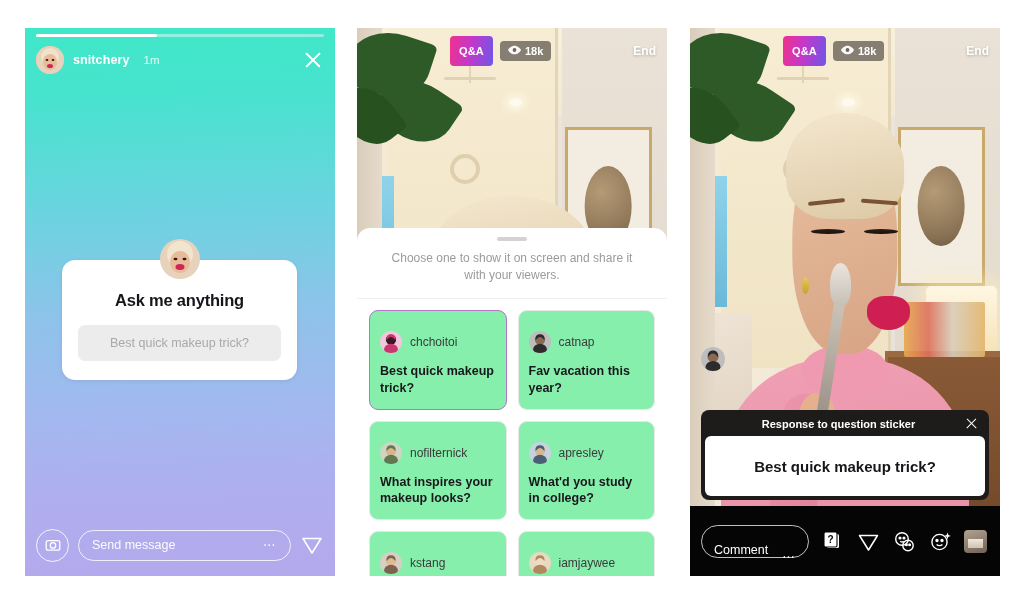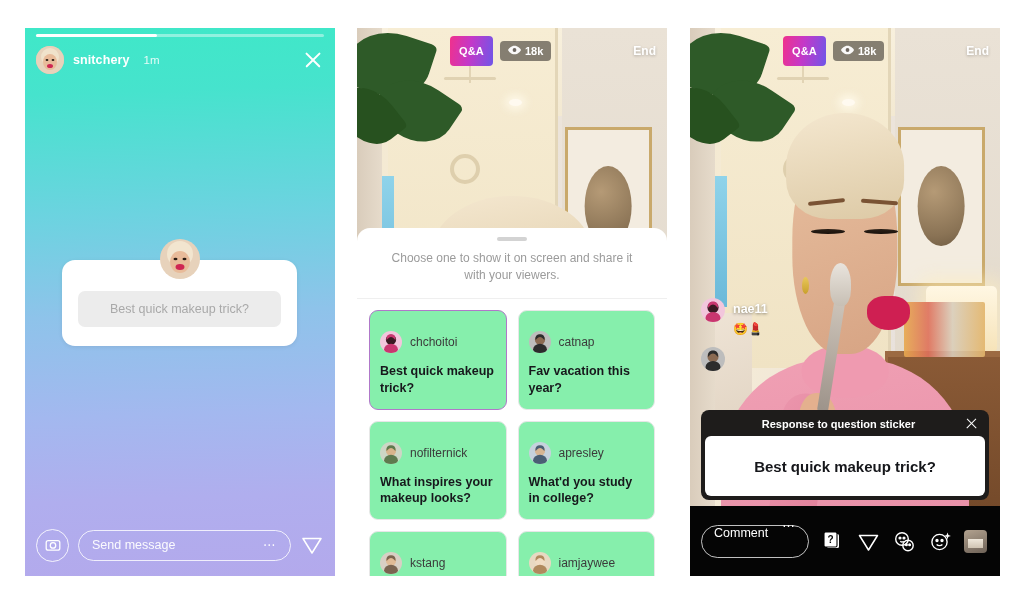--- a/index.html
+++ b/index.html
@@ -164,21 +164,21 @@
   .resp-x:before,.resp-x:after{content:"";position:absolute;left:0;top:6px;width:13px;height:1.4px;background:#fff;}
   .resp-x:before{transform:rotate(45deg);}
   .resp-x:after{transform:rotate(-45deg);}
   .resp-body{background:#fff;margin:0 4px 4px;border-radius:6px;height:60px;
     display:flex;align-items:center;justify-content:center;}
   .resp-q{font-size:15px;font-weight:700;color:#16171b;}
 
   .live-foot{position:absolute;left:0;right:0;bottom:0;height:70px;background:#050505;
     display:flex;align-items:center;padding:0 11px;box-sizing:border-box;gap:11px;}
   .comment-pill{height:31px;border:1.3px solid rgba(255,255,255,.75);border-radius:17px;
-    display:flex;align-items:flex-start;padding:0 12px;gap:14px;cursor:pointer;}
+    display:flex;align-items:flex-end;padding:0 12px;gap:14px;cursor:pointer;}
   .comment-pill span{color:#fff;font-size:12.5px;}
   .cp-dots{color:#fff;font-size:15px;letter-spacing:1.5px;line-height:0;}
   .ficon{width:25px;height:25px;flex:0 0 auto;cursor:pointer;position:relative;}
   .thumb{width:23px;height:23px;border-radius:4px;overflow:hidden;flex:0 0 auto;cursor:pointer;
     background:linear-gradient(160deg,#b2a28f,#6e6257);position:relative;}
   .thumb:after{content:"";position:absolute;left:4px;top:9px;width:15px;height:9px;
     background:linear-gradient(180deg,#efe7da,#cfc3b2);}
 </style>
 </head>
 <body>
@@ -212,20 +212,21 @@
       <div class="qsticker-av">
         <svg viewBox="0 0 40 40" width="40" height="40">
             <rect width="40" height="40" fill="#e7d2bb"></rect>
             <circle cx="20" cy="15" r="13" fill="#f2e5cf"></circle>
             <ellipse cx="20" cy="23" rx="10" ry="11" fill="#e8bb9a"></ellipse>
             <ellipse cx="20" cy="28" rx="4.5" ry="3" fill="#cf2552"></ellipse>
             <ellipse cx="15.5" cy="20" rx="2" ry="1.3" fill="#2a1d14"></ellipse>
             <ellipse cx="24.5" cy="20" rx="2" ry="1.3" fill="#2a1d14"></ellipse>
           </svg>
       </div>
+      <div class="qsticker-title">Ask me anything</div>
       <div class="qsticker-input">
         <span>Best quick makeup trick?</span>
       </div>
     </div>
 
     <div class="story-foot">
       <div class="cam-btn">
         <svg viewBox="0 0 20 20" width="16" height="16" fill="none" stroke="#fff" stroke-width="1.6">
             <rect x="1.5" y="4.5" width="17" height="12" rx="2.5"></rect>
             <circle cx="10" cy="10.5" r="3.4"></circle>
@@ -432,29 +433,20 @@
             </svg>
         </span>
         <span>18k</span>
       </div>
       <div class="end-btn">End</div>
     </div>
 
     <div class="comments" id="comments">
         <div class="crow">
           <span class="av24"><svg viewBox="0 0 24 24" width="24" height="24">
-              <rect width="24" height="24" fill="#f2c6dc"></rect>
-              <circle cx="12" cy="9.5" r="5.6" fill="#3a1a22"></circle>
-              <path d="M12 3.5c3.5 0 5 2.2 5 5.2S15.5 6.5 12 6.5 7 11.7 7 8.7 8.5 3.5 12 3.5z" fill="#c9366f"></path>
-              <ellipse cx="12" cy="20" rx="7.5" ry="6" fill="#c9366f"></ellipse>
-            </svg></span>
-          <span class="cbody"><span class="cname">nae11</span><br><span class="cmsg">🤩💄</span></span>
-        </div>
-        <div class="crow">
-          <span class="av24"><svg viewBox="0 0 24 24" width="24" height="24">
               <rect width="24" height="24" fill="#bdbdbd"></rect>
               <circle cx="12" cy="9.5" r="5.6" fill="#8a6a52"></circle>
               <path d="M12 3.5c3.5 0 5 2.2 5 5.2S15.5 6.5 12 6.5 7 11.7 7 8.7 8.5 3.5 12 3.5z" fill="#2c2c2c"></path>
               <ellipse cx="12" cy="20" rx="7.5" ry="6" fill="#2c2c2c"></ellipse>
             </svg></span>
         </div>
       </div>
 
     <div class="resp-wrap">
       <div class="resp-head">

